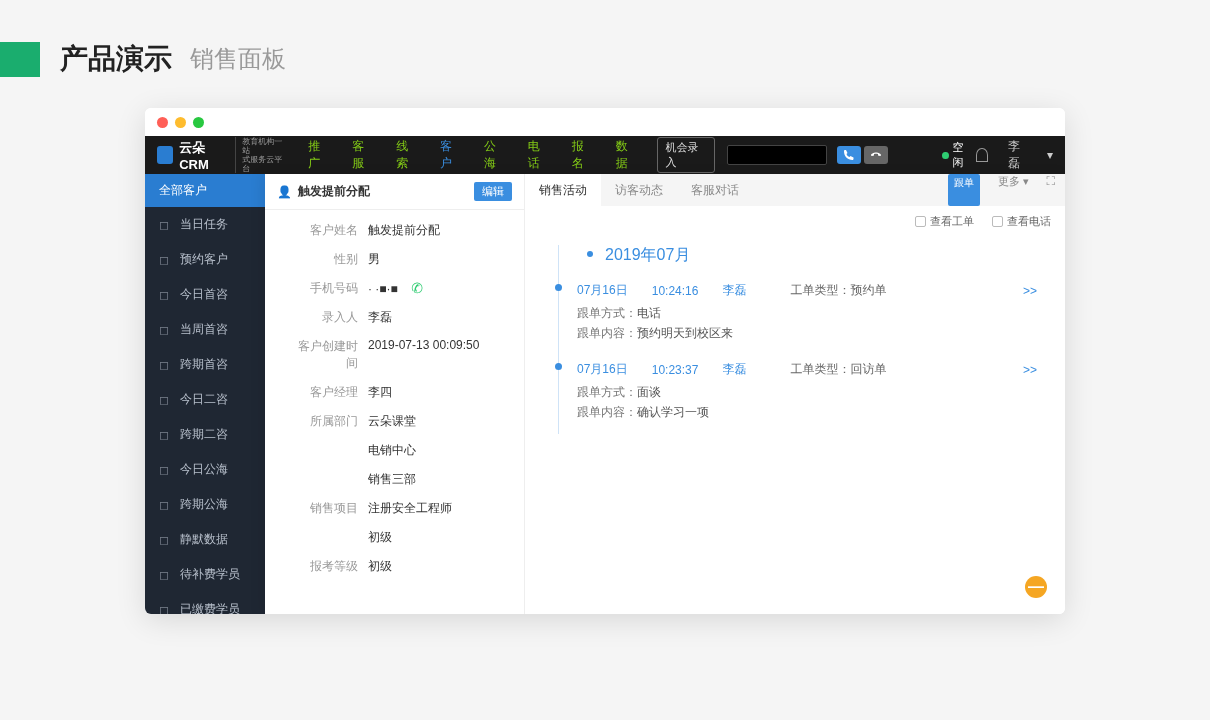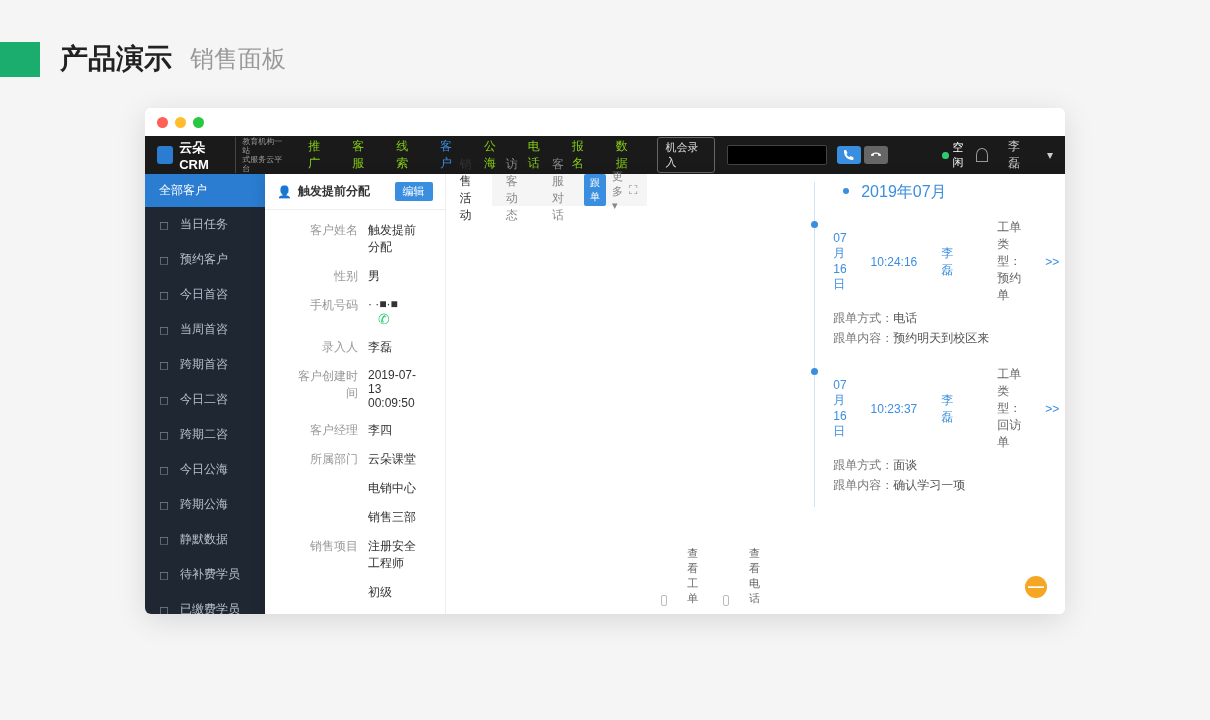--- a/index.html
+++ b/index.html
@@ -49,29 +49,29 @@
 .info-col{width:260px;border-right:1px solid #eee;font-size:12px}
 .info-head{display:flex;align-items:center;justify-content:space-between;padding:8px 12px;border-bottom:1px solid #eee}
 .info-head-l{display:flex;align-items:center;gap:6px;font-weight:600;color:#333}
 .edit-btn{background:#3a8ee0;color:#fff;font-size:11px;padding:2px 8px;border-radius:2px}
 .info-rows{padding:6px 16px}
 .info-row{display:flex;padding:6px 12px}
 .info-label{width:75px;text-align:right;color:#999;padding-right:10px}
 .info-val{color:#333;flex:1}
 .phone-icon{color:#2ecc71;margin-left:10px;font-size:14px}
 
-.activity{flex:1;font-size:12px;display:flex;}
+.activity{flex:1;font-size:12px;display:flex;flex-direction:column}
 .act-tabs{display:flex;background:#f5f5f5;height:32px;align-items:stretch}
 .act-tab{padding:0 14px;display:flex;align-items:center;color:#888;cursor:pointer}
 .act-tab.active{background:#fff;color:#333}
-.act-tools{margin-left:auto;display:flex;align-items:center;gap:6px;padding-right:10px}
+.act-tools{margin-left:auto;display:flex;gap:18px;padding-right:10px}
 .tool-chip{background:#3a8ee0;color:#fff;font-size:10px;padding:2px 6px;border-radius:2px}
 .tool-more{color:#888;font-size:11px}
 .act-filter{display:flex;justify-content:flex-end;gap:18px;padding:8px 14px;color:#666;font-size:11px}
-.act-filter label{display:flex;align-items:flex-end;gap:20px}
+.act-filter label{display:flex;align-items:center;gap:4px}
 .fchk{width:11px;height:11px;border:1px solid #bbb;border-radius:2px}
 
 .timeline{padding:4px 20px;overflow:auto}
 .tl-year{color:#3a8ee0;font-size:12px;margin:4px 0 10px 8px}
 .tl-month{color:#3a8ee0;font-size:16px;margin:4px 0 10px 28px;position:relative}
 .tl-month::before{content:"";position:absolute;left:-18px;top:6px;width:6px;height:6px;background:#3a8ee0;border-radius:50%}
 .tl-line{position:relative;margin-left:10px;padding-left:22px}
 .tl-line::before{content:"";position:absolute;left:3px;top:0;bottom:0;width:1px;background:#cfe3f7}
 .tl-item{position:relative;padding:6px 0 12px}
 .tl-item::before{content:"";position:absolute;left:-22px;top:8px;width:7px;height:7px;background:#3a8ee0;border-radius:50%}

